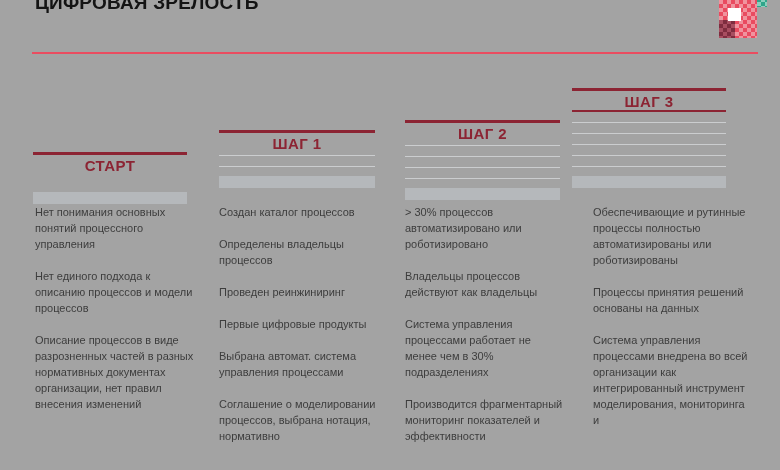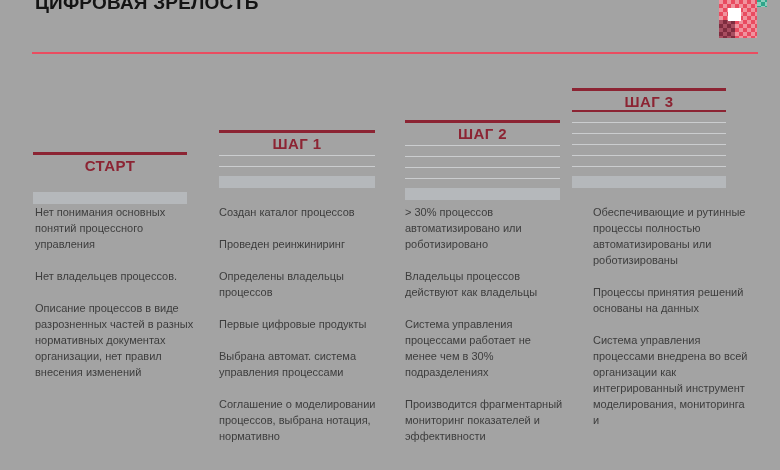--- a/index.html
+++ b/index.html
@@ -100,28 +100,28 @@
     <div class="rule" style="bottom:65px;"></div>
     <div class="rule" style="bottom:54px;"></div>
     <div class="rule" style="bottom:43px;"></div>
     <div class="rule" style="bottom:32px;"></div>
     <div class="rule" style="bottom:21px;"></div>
     <div class="step-bar"></div>
   </div>
 
   <div class="col-text" style="left:35px;">
     <p>Нет понимания основных понятий процессного управления</p>
-    <p>Нет владельцев процессов.</p>
+    <p>Нет единого подхода к описанию процессов и модели процессов</p>
     <p>Описание процессов в виде разрозненных частей в разных нормативных документах организации, нет правил внесения изменений</p>
   </div>
 
   <div class="col-text" style="left:219px;">
     <p>Создан каталог процессов</p>
+    <p>Определены владельцы процессов</p>
     <p>Проведен реинжиниринг</p>
-    <p>Определены владельцы процессов</p>
     <p>Первые цифровые продукты</p>
     <p>Выбрана автомат. система управления процессами</p>
     <p>Соглашение о моделировании процессов, выбрана нотация, нормативно</p>
   </div>
 
   <div class="col-text" style="left:405px;">
     <p>&gt; 30% процессов автоматизировано или роботизировано</p>
     <p>Владельцы процессов действуют как владельцы</p>
     <p>Система управления процессами работает не менее чем в 30% подразделениях</p>
     <p>Производится фрагментарный мониторинг показателей и эффективности</p>

